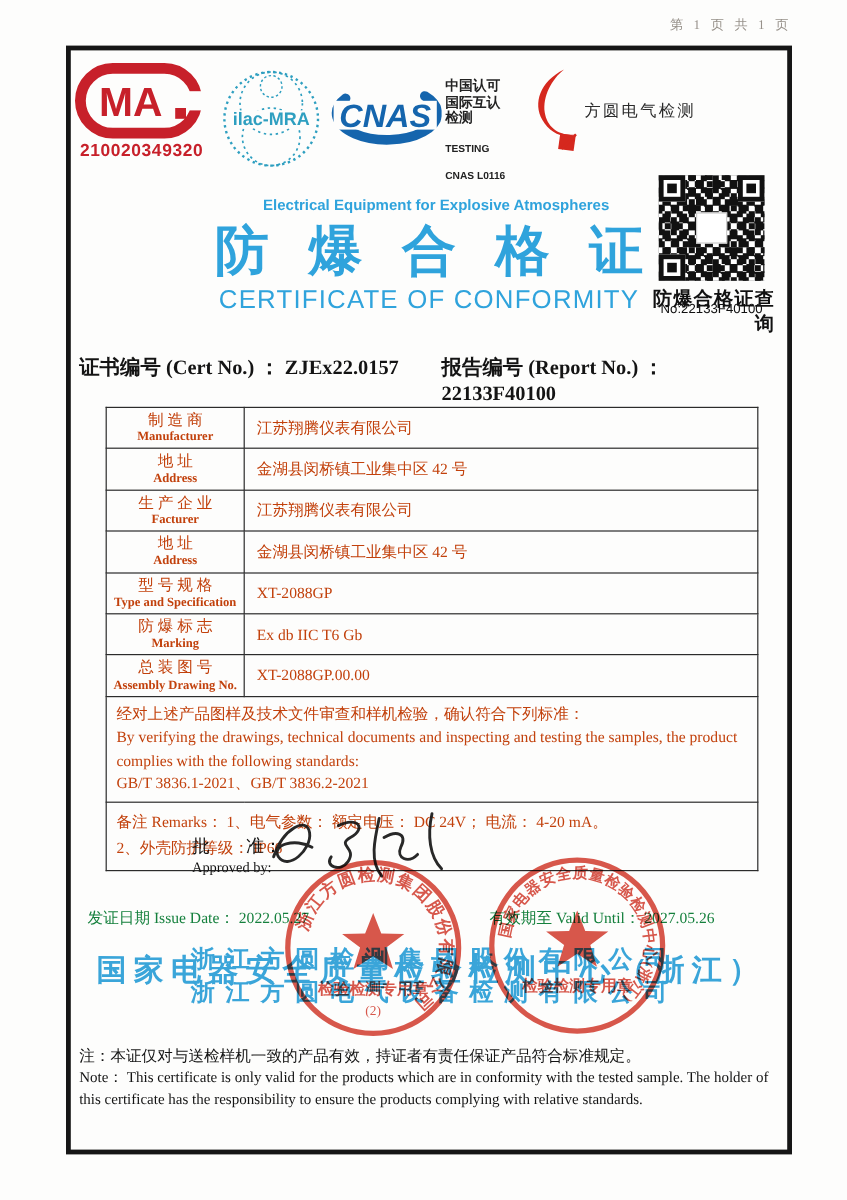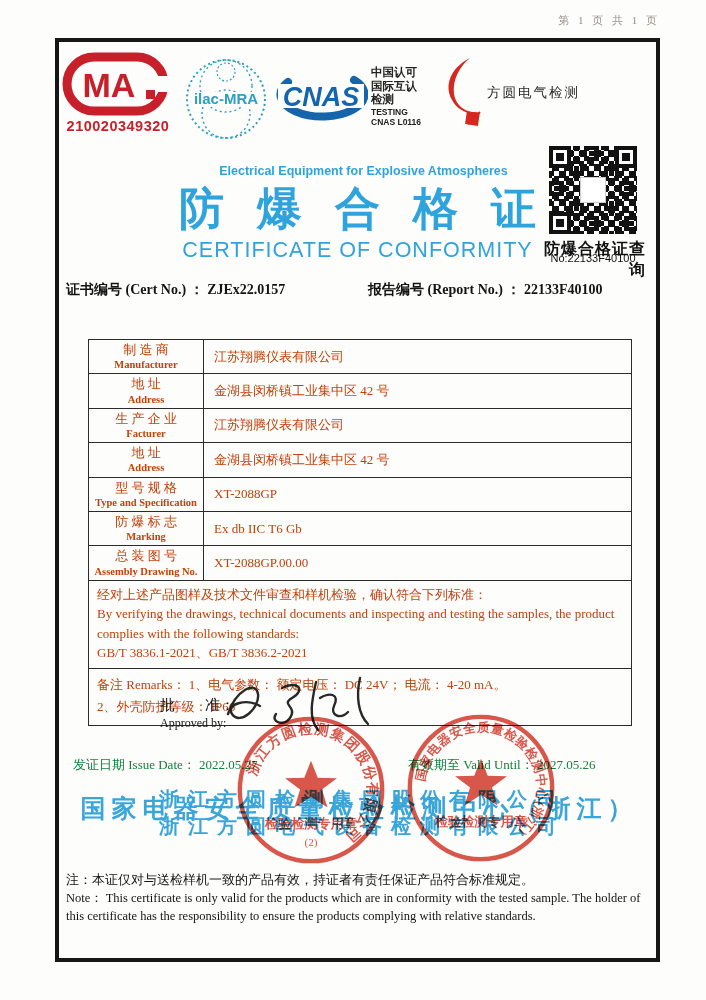--- a/index.html
+++ b/index.html
@@ -14,21 +14,21 @@
   .frame { left:55px; top:38px; width:605px; height:924px; border:4px solid #161616; }
 
   
   .cma-svg { left:62px; top:52px; }
   .cma-number { left:52px; top:118px; width:132px; text-align:center; color:#c7202a;
                 font-weight:bold; font-size:14.5px; font-family:"Liberation Sans",sans-serif; letter-spacing:.5px; }
   .ilac-svg { left:184px; top:56px; }
   .cnas-svg { left:274px; top:68px; }
   .cnas-text { left:371px; top:66px; line-height:1.18; }
   .cnas-text .cn { font-size:11.5px; color:#222; font-weight:bold; }
-  .cnas-text .en { font-size:8.5px; color:#222; font-weight:bold; font-family:"Liberation Sans",sans-serif; margin-top:0; }
+  .cnas-text .en { font-size:8.5px; color:#222; font-weight:bold; font-family:"Liberation Sans",sans-serif; margin-top:12px; }
   .fy-svg { left:436px; top:52px; }
   .fy-label { left:487px; top:84px; font-size:13.5px; color:#2b2b2b; letter-spacing:2px; }
 
   
   .title-line { left:55px; width:605px; text-align:center; color:#2fa3dc; }
   .t-eq-cn { top:142px; font-size:17px; font-weight:bold; letter-spacing:15px; padding-left:15px; }
   .t-eq-en { top:164px; font-size:12.5px; font-weight:bold; font-family:"Liberation Sans",sans-serif;padding-left:12px; }
   .t-cert-cn { top:179px; font-size:45px; font-weight:bold; letter-spacing:33px; padding-left:33px; }
   .t-cert-en { top:238px; font-size:21.5px; letter-spacing:1px; font-family:"Liberation Sans",sans-serif; }
 
@@ -38,21 +38,21 @@
       conic-gradient(transparent 25%, #111 0 50%, transparent 0 75%, #111 0) 3px 4px/14px 14px,
       #fff; }
   .qr-finder { position:absolute; width:22px; height:22px; border:4px solid #111; background:#fff; }
   .qr-finder::after { content:""; position:absolute; left:3px; top:3px; width:8px; height:8px; background:#111; }
   .qr-f-tl { left:0; top:0; } .qr-f-tr { right:0; top:0; } .qr-f-bl { left:0; bottom:0; }
   .qr-center { position:absolute; left:31px; top:31px; width:26px; height:26px; background:#fff; border:1px solid #ccc; }
   .qr-caption { left:540px; top:239px; width:106px; text-align:right; font-size:16px; font-weight:bold; letter-spacing:1px; color:#111; }
   .qr-number { left:540px; top:252px; width:106px; text-align:center; font-size:11px; color:#111; font-family:"Liberation Sans",sans-serif; }
 
   
-  .certno-row { top:281px; left:66px; width:580px; font-size:14px; font-weight:600; color:#141414; }
+  .certno-row { top:295px; left:66px; width:580px; font-size:17px; font-weight:600; color:#141414; }
   .certno-row .report { position:absolute; left:302px; top:0; }
 
   
   table.product { position:absolute; left:88px; top:311px; width:544px; border-collapse:collapse;
                   font-size:13px; color:#c2410c; table-layout:fixed;margin-top:28px; }
   table.product td { border:1.2px solid #2b2b2b; vertical-align:middle; }
   td.lbl { width:115px; text-align:center; padding:2px 2px; line-height:1.25; }
   td.lbl .cn { font-size:13px; }
   td.lbl .en { font-size:10.5px;font-weight:bold; }
   td.val { padding:2px 10px; height:31px; }

